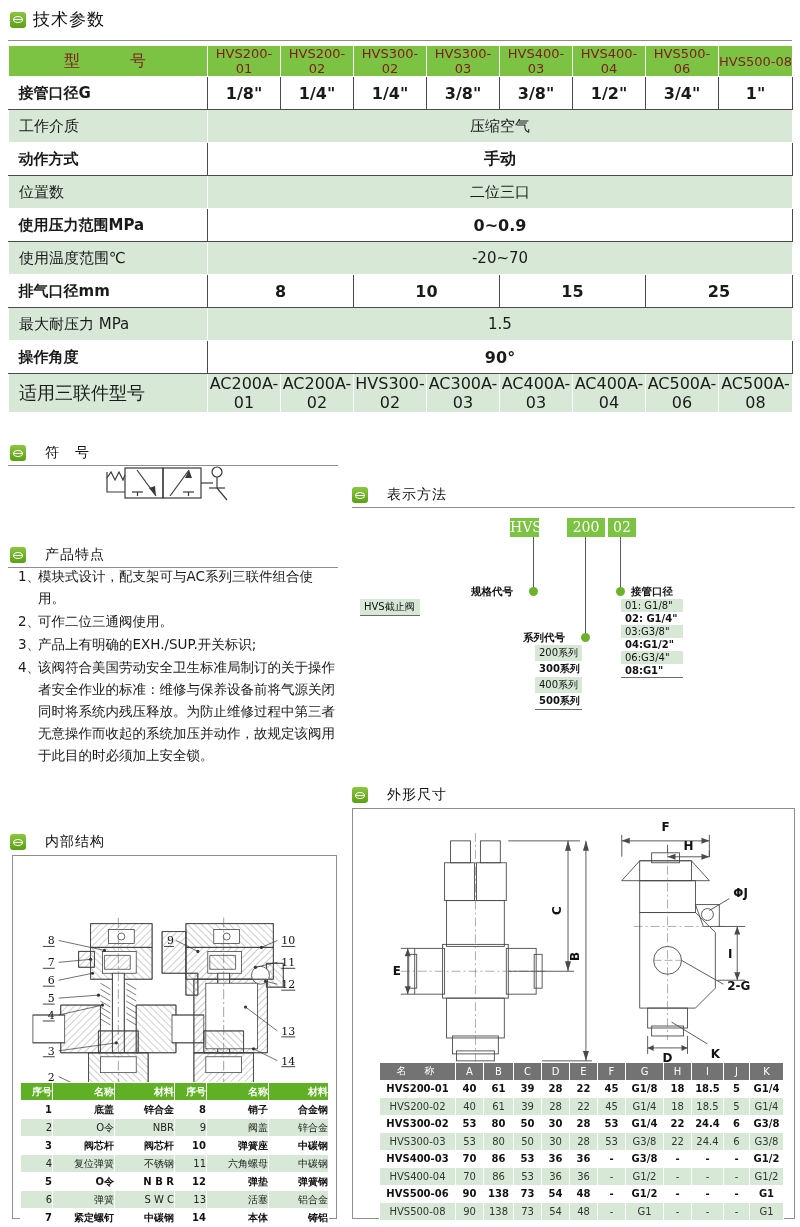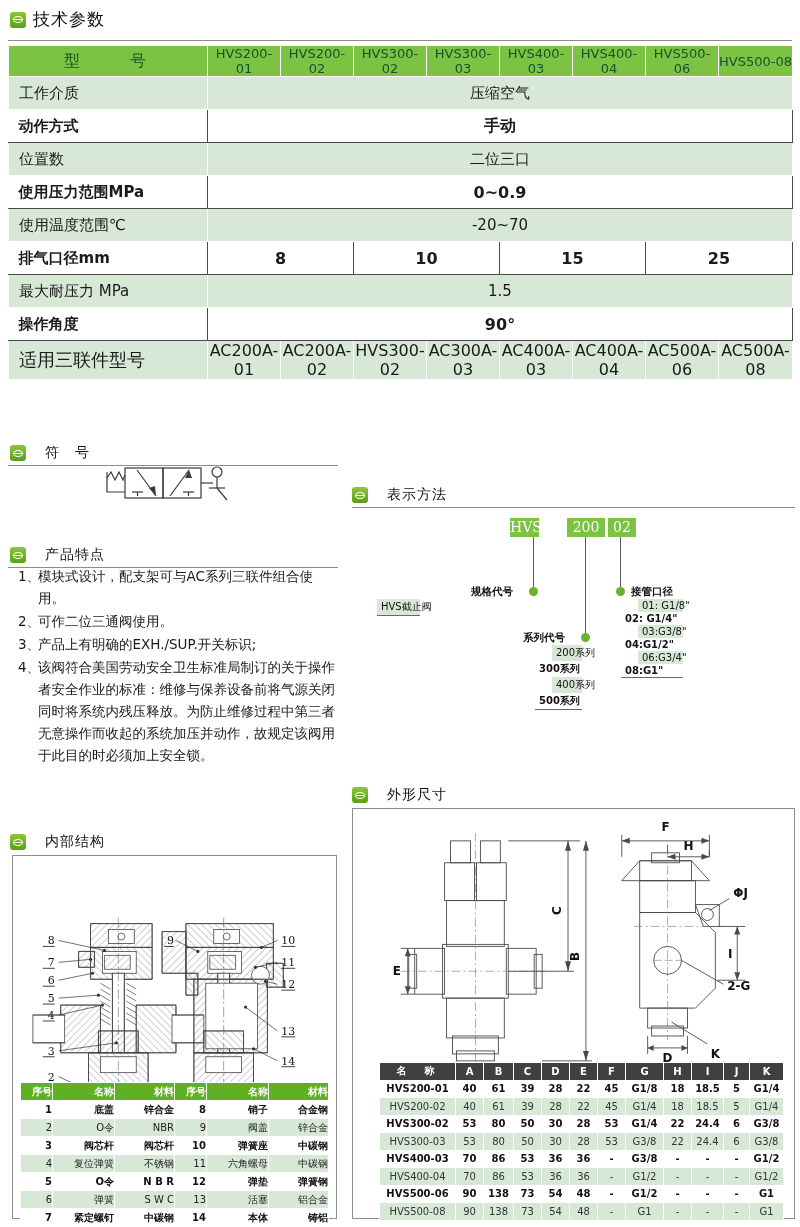--- a/index.html
+++ b/index.html
@@ -78,21 +78,21 @@
     font-size: 14px;
   }
   .spec .lbl {
     text-align: left;
     padding-left: 10px;
     font-size: 15px;
     width: 199px;
   }
   .spec tr.hdr td {
     background: #7cc243;
-    color: #14532d;
+    color: #7f1d1d;
     font-size: 13px;
     height: 28px;
     border-color: #ffffff;
   }
   .spec tr.hdr td.lbl {
     text-align: center;
     font-size: 16px;
     letter-spacing: 6px;
     padding-left: 0;
   }
@@ -149,21 +149,21 @@
     white-space: nowrap;
     color: #111;
   }
   .mdl-list { position: absolute; width: 66px; }
   .mdl-row {
     font-size: 10px;
     padding: 1px 4px;
     white-space: nowrap;
     color: #111;
   }
-  .mdl-row.alt { background: #d7e9d6; margin-left: 17px; }
+  .mdl-row.alt { background: #d7e9d6; }
   .mdl-row.plain { background: #ffffff; font-weight: bold; }
   .mdl-list .mdl-row:last-child { border-bottom: 1px solid #6a6a6a; }
 
   
   .panel {
     position: absolute;
     border: 1px solid #8d8d8d;
     background: #ffffff;
     box-sizing: border-box;
   }
@@ -205,23 +205,23 @@
     table-layout: fixed;
   }
   .dims td {
     border: 1px solid #ffffff;
     text-align: center;
     font-size: 10px;
     height: 16.5px;
     padding: 0;
   }
   .dims tr.hdr td {
-    background: #404040;
+    background: #737373;
     color: #ffffff;
-    font-weight: bold;
+    font-weight: normal;
   }
   .dims tr.hdr td.nm { letter-spacing: 4px; }
   .dims tr.odd td { background: #ffffff; font-weight: bold; color: #111; }
   .dims tr.even td { background: #d7e9d6; color: #333; }
   .dims td.nm { font-size: 10px; }
 </style>
 </head>
 <body>
 
 <div class="page">
@@ -250,20 +250,31 @@
         <td>HVS200-01</td>
         <td>HVS200-02</td>
         <td>HVS300-02</td>
         <td>HVS300-03</td>
         <td>HVS400-03</td>
         <td>HVS400-04</td>
         <td>HVS500-06</td>
         <td>HVS500-08</td>
       </tr>
 
+      <tr class="even bold">
+        <td class="lbl">接管口径G</td>
+        <td class="vsep">1/8"</td>
+        <td class="vsep">1/4"</td>
+        <td class="vsep">1/4"</td>
+        <td class="vsep">3/8"</td>
+        <td class="vsep">3/8"</td>
+        <td class="vsep">1/2"</td>
+        <td class="vsep">3/4"</td>
+        <td class="vsep">1"</td>
+      </tr>
 
       <tr class="odd">
         <td class="lbl">工作介质</td>
         <td class="medval" colspan="8">压缩空气</td>
       </tr>
 
       <tr class="even bold">
         <td class="lbl">动作方式</td>
         <td class="bigval vsep" colspan="8">手动</td>
       </tr>

